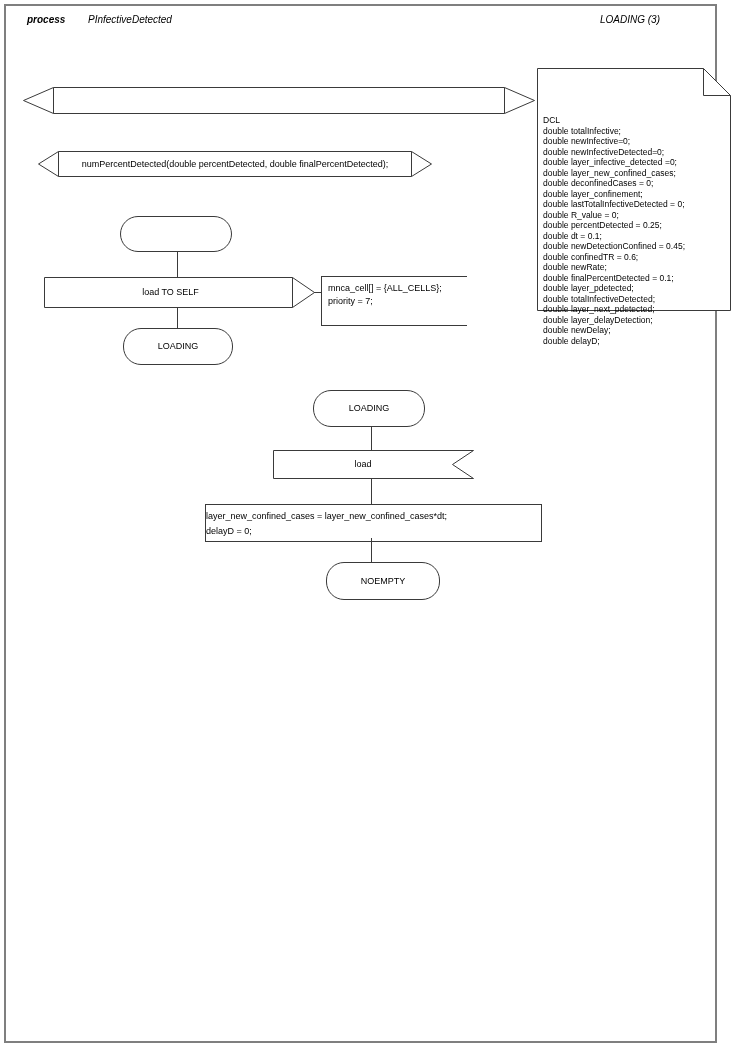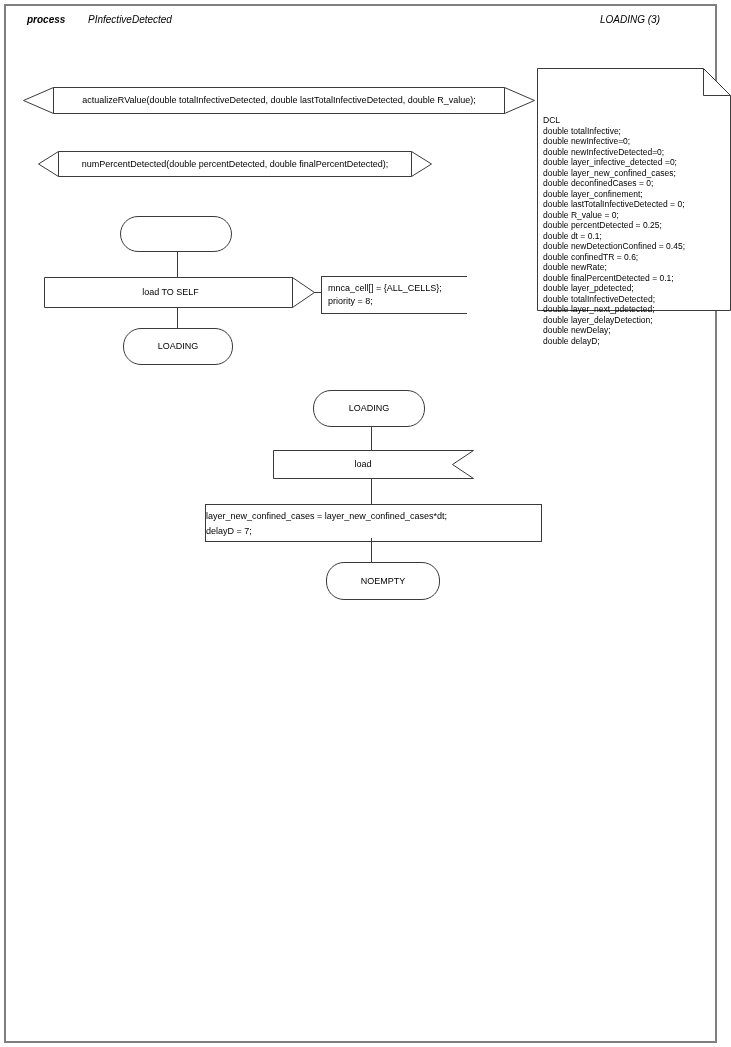--- a/index.html
+++ b/index.html
@@ -15,42 +15,41 @@
   #page-frame{left:4px;top:4px;width:709px;height:1035px;border:2px solid var(--page-border);}
   .hdr{font-size:10px;top:14px;white-space:nowrap;font-style:italic;}
   .hdr.kw{font-weight:bold;}
   .shape-svg{color:var(--outline);display:block;}
   .shape-label{font-size:9px;text-align:center;white-space:nowrap;overflow:hidden;}
   .state{border:1px solid var(--outline);border-radius:18px;background:var(--bg);
          font-size:9px;text-align:center;}
   .vline{width:1px;background:var(--outline);}
   .hline{height:1px;background:var(--outline);}
   #comment-box{border:1px solid var(--outline);border-right:none;background:var(--bg);
-               font-size:9px;line-height:13px;padding:5px 2px 0 6px;}
+               font-size:9px;line-height:13px;padding:5px 2px 12px 6px;}
   #task-box{border:1px solid var(--outline);background:var(--bg);font-size:9px;
             line-height:15px;padding-top:4px;}
   #dcl-text{font-size:8.5px;line-height:10.5px;white-space:pre;}
 </style>
 </head>
 <body>
 
 <div id="canvas">
 
   <div id="page-frame" class="abs"></div>
 
   <div class="abs hdr kw" style="left:27px;">process</div>
   <div class="abs hdr" style="left:88px;">PInfectiveDetected</div>
   <div class="abs hdr" style="left:600px;width:95px;text-align:left;">LOADING (3)</div>
 
   <svg class="abs shape-svg" style="left:23px;top:87px;" width="512" height="27">
     <path d="M30.5,0.5 H481.5 L511.5,13.5 L481.5,26.5 H30.5 L0.5,13.5 Z" fill="#ffffff" stroke="currentColor" stroke-width="1"></path>
     <line x1="30.5" y1="0.5" x2="30.5" y2="26.5" stroke="currentColor"></line>
     <line x1="481.5" y1="0.5" x2="481.5" y2="26.5" stroke="currentColor"></line>
   </svg>
-  <div class="abs shape-label" style="left:53px;top:87px;width:452px;line-height:27px;">actualizeRValue(double totalInfectiveDetected, double lastTotalInfectiveDetected, double R_value);</div>
 
   <svg class="abs shape-svg" style="left:38px;top:151px;" width="394" height="26">
     <path d="M20.5,0.5 H373.5 L393.5,13 L373.5,25.5 H20.5 L0.5,13 Z" fill="#ffffff" stroke="currentColor" stroke-width="1"></path>
     <line x1="20.5" y1="0.5" x2="20.5" y2="25.5" stroke="currentColor"></line>
     <line x1="373.5" y1="0.5" x2="373.5" y2="25.5" stroke="currentColor"></line>
   </svg>
   <div class="abs shape-label" style="left:58px;top:151px;width:354px;line-height:26px;">numPercentDetected(double percentDetected, double finalPercentDetected);</div>
 
   <div class="abs state" style="left:120px;top:216px;width:110px;height:34px;"></div>
 
@@ -59,41 +58,41 @@
   <svg class="abs shape-svg" style="left:44px;top:277px;" width="271" height="31">
     <path d="M0.5,0.5 H248.5 L270.5,15.5 L248.5,30.5 H0.5 Z" fill="#ffffff" stroke="currentColor" stroke-width="1"></path>
     <line x1="248.5" y1="0.5" x2="248.5" y2="30.5" stroke="currentColor"></line>
   </svg>
   <div class="abs shape-label" style="left:44px;top:277px;width:253px;line-height:31px;">load TO SELF</div>
 
   <div class="abs hline" style="left:314px;top:292px;width:8px;"></div>
 
   <div id="comment-box" class="abs" style="left:321px;top:276px;width:137px;height:31px;">
     <div>mnca_cell[] = {ALL_CELLS};</div>
-    <div>priority = 8;</div>
+    <div>priority = 7;</div>
   </div>
 
   <div class="abs vline" style="left:177px;top:308px;height:20px;"></div>
 
   <div class="abs state" style="left:123px;top:328px;width:108px;height:35px;line-height:35px;">LOADING</div>
 
   <div class="abs state" style="left:313px;top:390px;width:110px;height:35px;line-height:35px;">LOADING</div>
 
   <div class="abs vline" style="left:371px;top:427px;height:23px;"></div>
 
   <svg class="abs shape-svg" style="left:273px;top:450px;" width="201" height="29">
     <path d="M0.5,0.5 H200.5 L179.5,14.5 L200.5,28.5 H0.5 Z" fill="#ffffff" stroke="currentColor" stroke-width="1"></path>
   </svg>
   <div class="abs shape-label" style="left:273px;top:450px;width:180px;line-height:29px;">load</div>
 
   <div class="abs vline" style="left:371px;top:479px;height:25px;"></div>
 
   <div id="task-box" class="abs" style="left:205px;top:504px;width:335px;height:32px;">
     <div>layer_new_confined_cases = layer_new_confined_cases*dt;</div>
-    <div>delayD = 7;</div>
+    <div>delayD = 0;</div>
   </div>
 
   <div class="abs vline" style="left:371px;top:538px;height:24px;"></div>
 
   <div class="abs state" style="left:326px;top:562px;width:112px;height:36px;line-height:36px;">NOEMPTY</div>
 
   <svg class="abs shape-svg" style="left:537px;top:68px;" width="194" height="243">
     <path d="M0.5,0.5 H166.5 L193.5,27.5 V242.5 H0.5 Z" fill="#ffffff" stroke="currentColor" stroke-width="1"></path>
     <path d="M166.5,0.5 V27.5 H193.5" fill="none" stroke="currentColor" stroke-width="1"></path>
   </svg>

